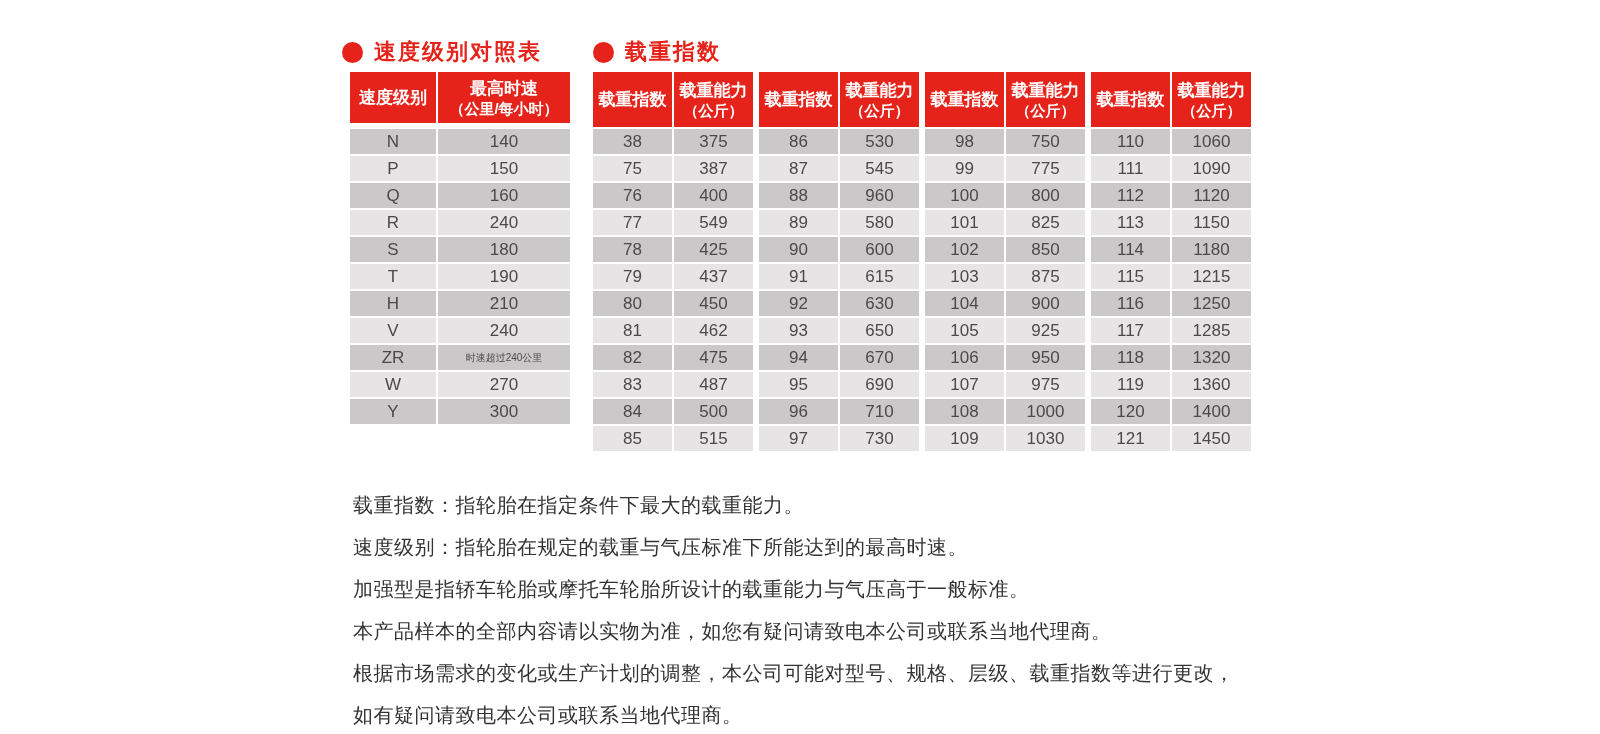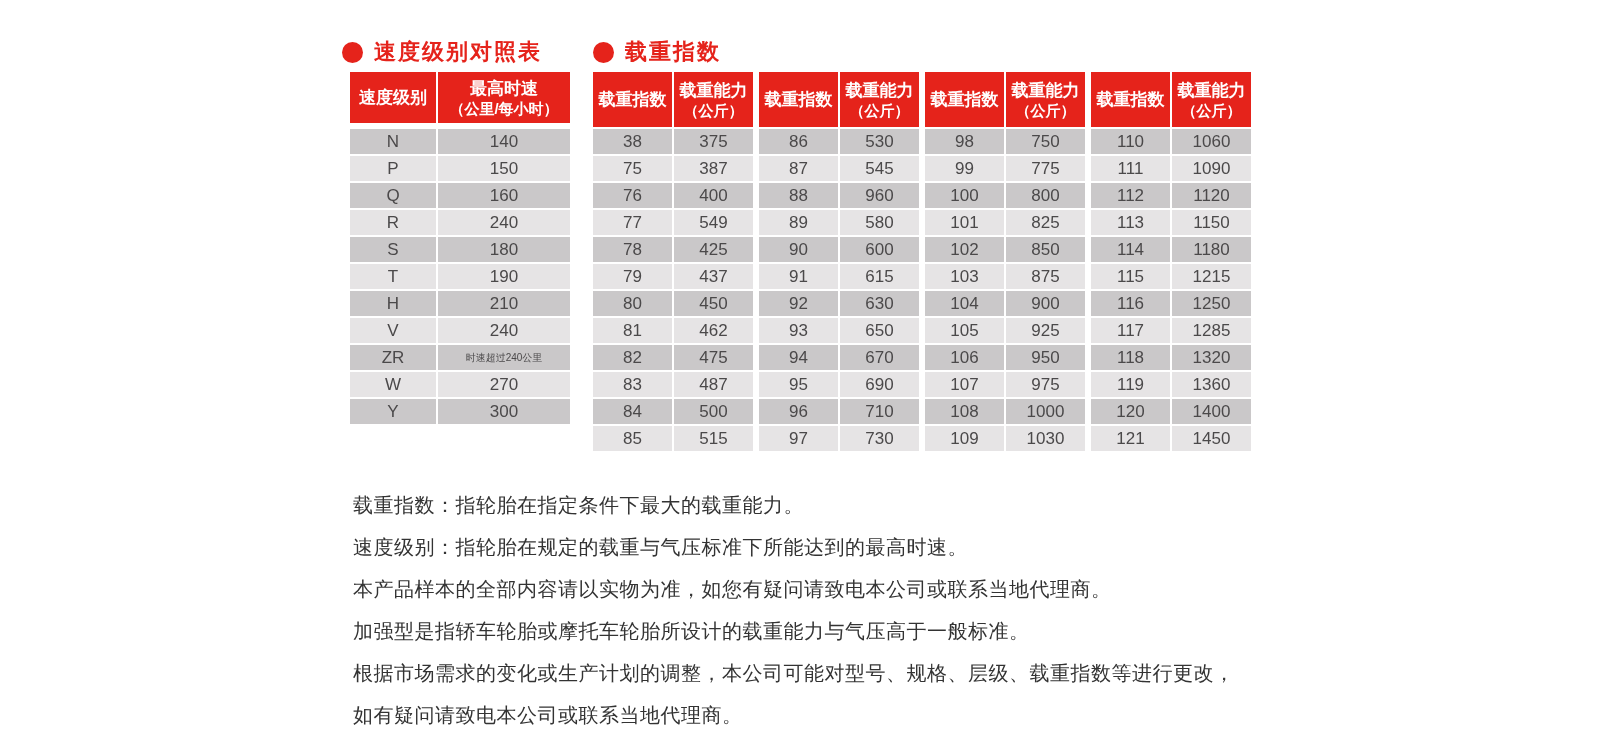--- a/index.html
+++ b/index.html
@@ -378,19 +378,19 @@
               <div class="cell">1450</div>
             </div>
           </div>
         </div>
     </div>
   </section>
 
   <div class="notes">
     <p>载重指数：指轮胎在指定条件下最大的载重能力。</p>
     <p>速度级别：指轮胎在规定的载重与气压标准下所能达到的最高时速。</p>
+    <p>加强型是指轿车轮胎或摩托车轮胎所设计的载重能力与气压高于一般标准。</p>
     <p>本产品样本的全部内容请以实物为准，如您有疑问请致电本公司或联系当地代理商。</p>
-    <p>加强型是指轿车轮胎或摩托车轮胎所设计的载重能力与气压高于一般标准。</p>
     <p>根据市场需求的变化或生产计划的调整，本公司可能对型号、规格、层级、载重指数等进行更改，</p>
     <p>如有疑问请致电本公司或联系当地代理商。</p>
   </div>
 
 </div>
 
 </body></html>

